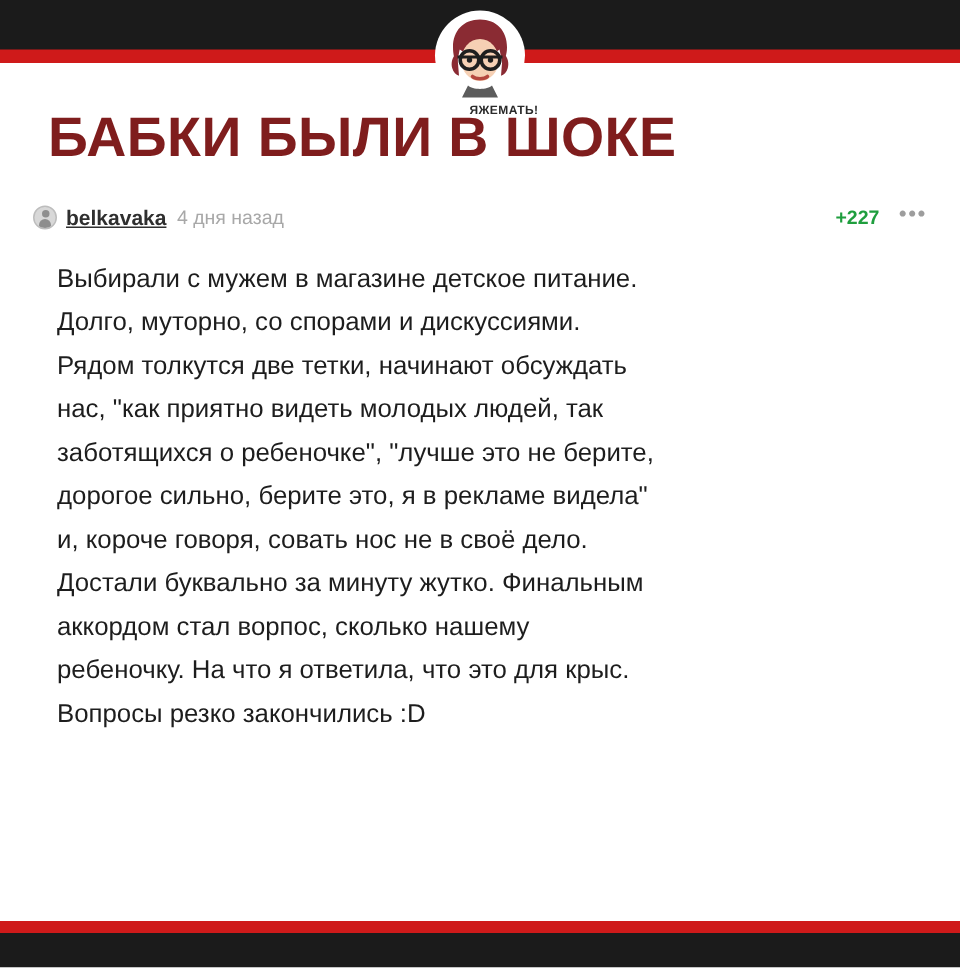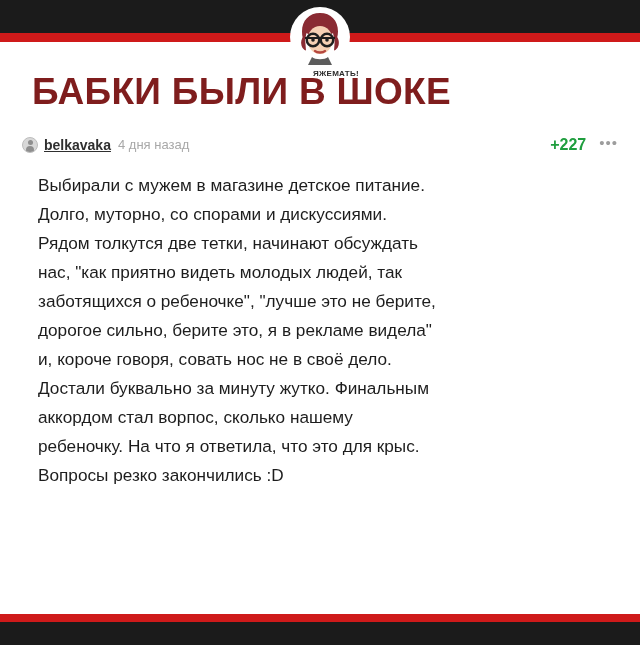--- a/index.html
+++ b/index.html
@@ -115,21 +115,21 @@
     color: #2f2f2f;
     margin-right: 7px;
     text-decoration: underline;
   }
   .timestamp {
     font-size: 13px;
     color: #a8a8a8;
   }
   .meta-spacer { flex: 1 1 auto; }
   .rating {
-    font-size: 16px;
+    font-size: 13px;
     font-weight: bold;
     color: #1f9e3e;
     margin-right: 13px;
   }
   .more-dots {
     font-size: 15px;
     color: #9d9d9d;
     letter-spacing: 1px;
     line-height: 10px;
     padding-bottom: 4px;

